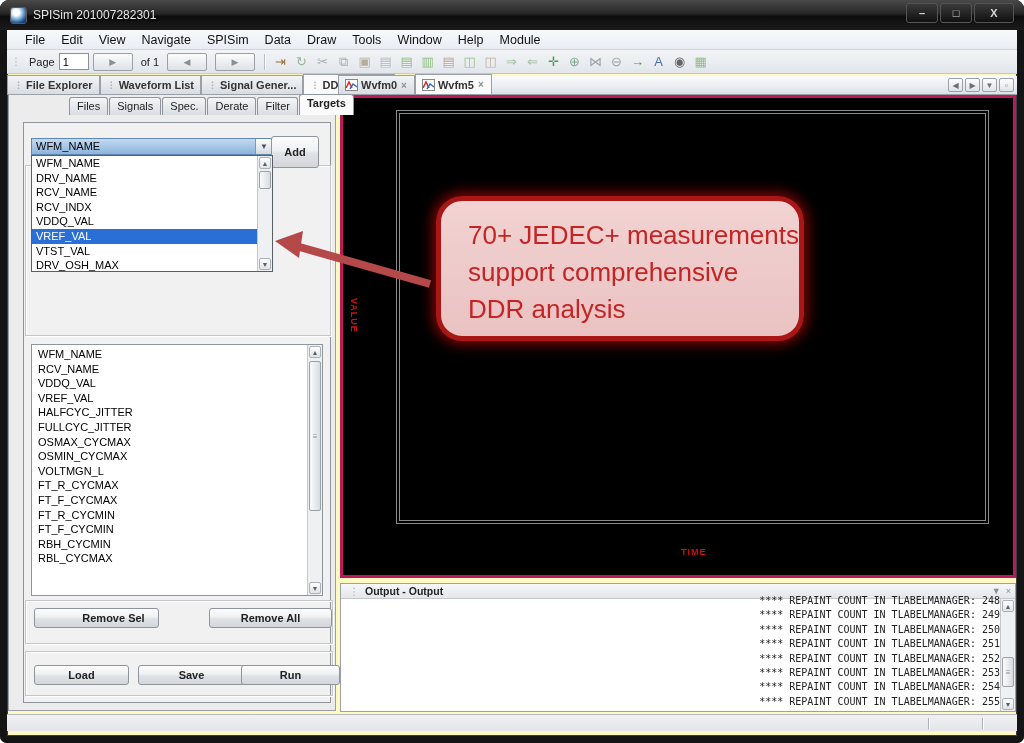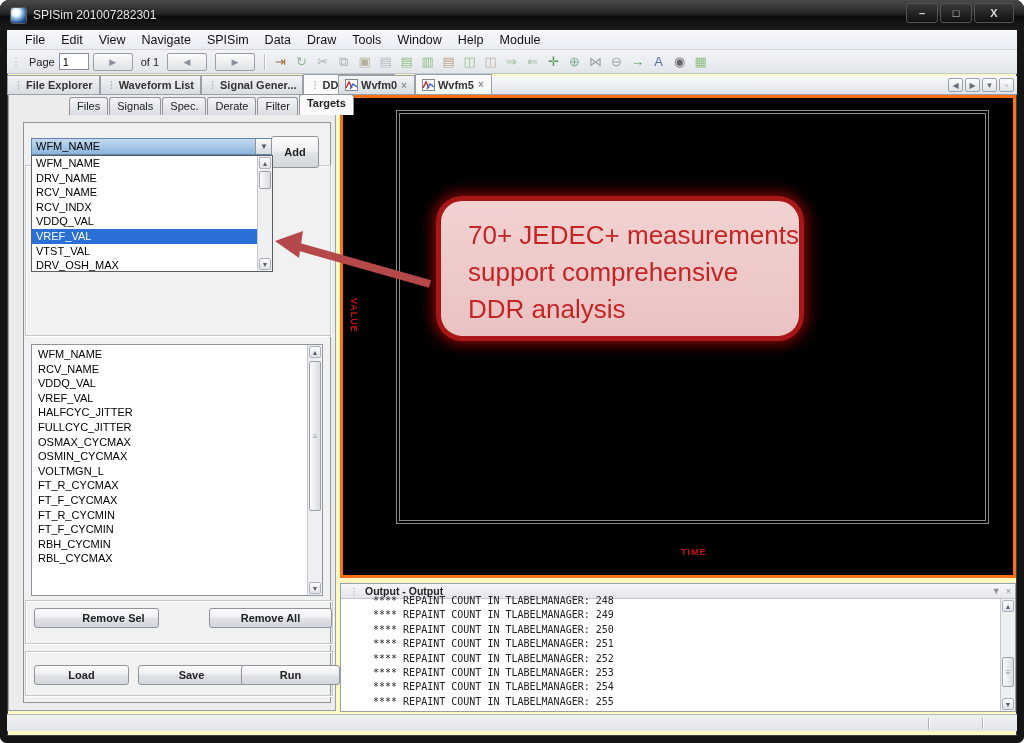--- a/index.html
+++ b/index.html
@@ -112,21 +112,21 @@
   .remove-sel{ position:absolute; left:25px; top:513px; width:125px; height:20px; z-index:2;padding-left:34px; }
   .remove-all{ position:absolute; left:200px; top:513px; width:123px; height:20px; z-index:2; }
   .load-btn{ position:absolute; left:25px; top:570px; width:95px; height:20px; z-index:2; }
   .save-btn{ position:absolute; left:129px; top:570px; width:107px; height:20px; z-index:2; }
   .run-btn{ position:absolute; left:232px; top:570px; width:99px; height:20px; z-index:2; }
 
   .splitter{ position:absolute; left:336px; top:95px; width:4px; height:616px; }
 
   
   .wave-panel{ position:absolute; left:340px; top:95px; width:676px; height:483px;
-    background:#000; border:3px solid #f97316; }
+    background:#000; border:3px solid #be185d; }
   .plot-outer{ position:absolute; left:53px; top:12px; right:24px; bottom:51px;
     border:1px solid #8a8a8a; padding:2px; background:#000; }
   .plot-inner{ width:100%; height:100%; border:1px solid #8a8a8a; background:#000; }
   .ylabel{ position:absolute; left:6px; top:200px; color:#cc1111; font-size:9px; font-weight:bold;
     writing-mode:vertical-rl; letter-spacing:1px; }
   .xlabel{ position:absolute; left:338px; bottom:18px; color:#cc1111; font-size:9px; font-weight:bold; letter-spacing:1px; }
 
   
   .callout{ position:absolute; left:424px; top:196px; width:368px; height:145px;
     background:linear-gradient(#f2d2d2,#eac2c2); border:5px solid #a81616; border-radius:26px;
@@ -138,21 +138,21 @@
 
   
   .output-panel{ position:absolute; left:340px; top:583px; width:676px; height:129px;
     border:1px solid #9aa0a8; background:#fff; }
   .output-titlebar{ height:15px; background:linear-gradient(#f6f7f9,#e3e6ea);
     border-bottom:1px solid #c2c7cd; display:flex; align-items:center; padding:0 4px; }
   .output-title{ font-size:10.5px; font-weight:bold; color:#222; margin-left:2px; }
   .output-icons{ margin-left:auto; display:flex; gap:5px; }
   .output-icon{ color:#8a9099; font-size:9px; }
   .output-body{ position:absolute; left:0; right:0; top:15px; bottom:0; display:flex; }
-  .output-lines{ flex:1; overflow:hidden; padding:0 0 0 32px; margin-top:-5px; }
+  .output-lines{ flex:1; overflow:hidden; padding:0 0 0 16px; margin-top:-5px;text-align:right; }
   .output-line{ font-family:"DejaVu Sans Mono", monospace; font-size:10px; line-height:14.4px;
     color:#222; white-space:nowrap; }
 
   
   .statusbar{ position:absolute; left:7px; right:7px; top:714px; height:17px;
     background:linear-gradient(#f0f1f3,#e2e4e7); border-top:1px solid #b5b9be; }
   .status-sep{ position:absolute; top:3px; width:1px; height:11px; background:#aab0b8; box-shadow:1px 0 0 #fff; }
   .status-sep.s1{ right:88px; } .status-sep.s2{ right:34px; }
 </style>
 </head>

